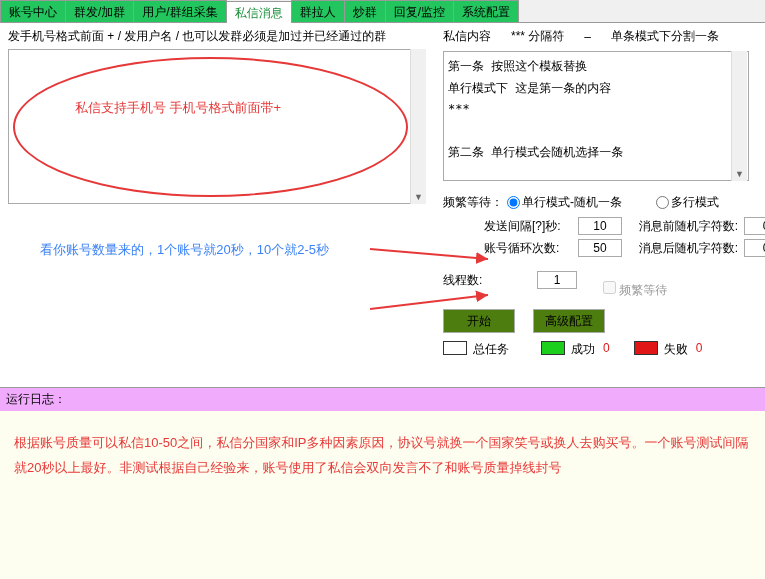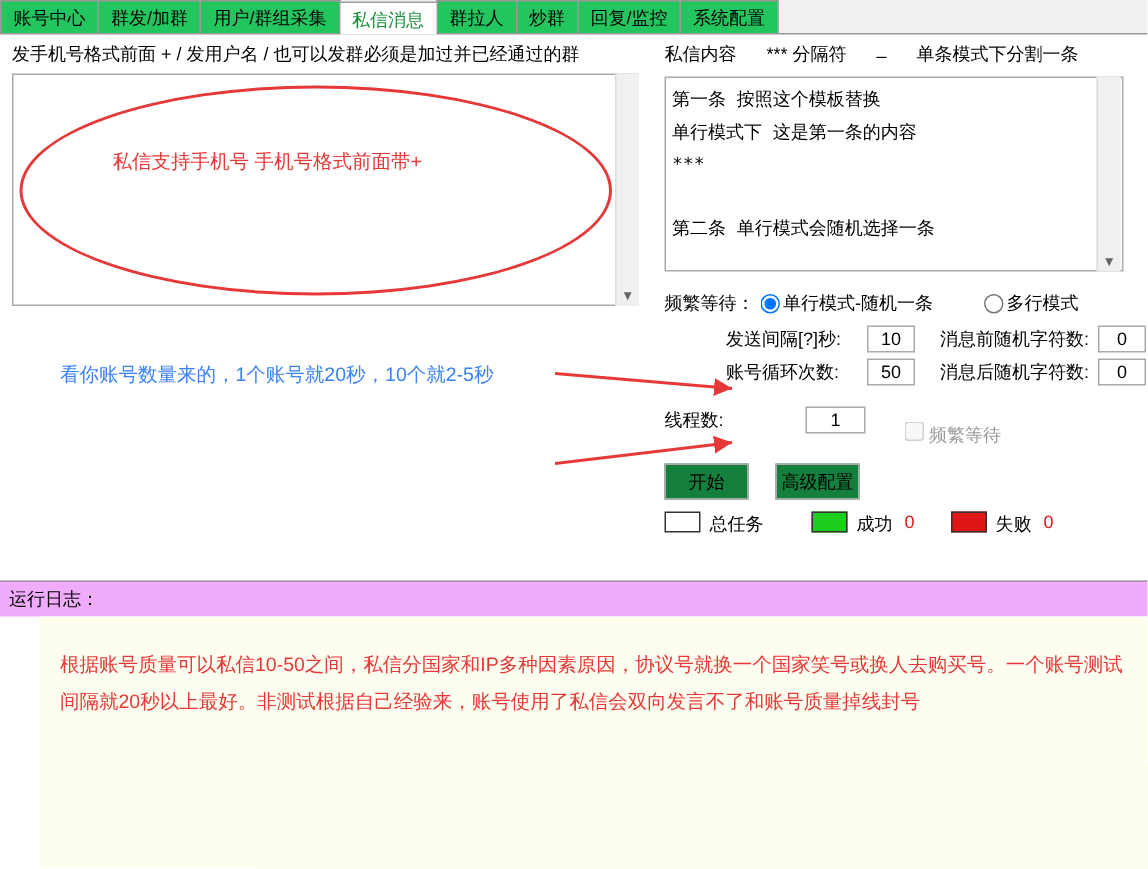--- a/index.html
+++ b/index.html
@@ -128,21 +128,21 @@
     .param-row {
       display: flex;
       align-items: center;
       gap: 6px;
       margin-bottom: 4px;
       margin-left: 41px;
     }
     .param-row .lbl { min-width: 88px; }
     .param-row .lbl2 { min-width: 110px; text-align: right; }
     .param-row input[type="text"] {
-      width: 32px;
+      width: 44px;
       height: 18px;
       text-align: center;
       font-size: 12px;
       border: 1px solid #aaa;
     }
     .thread-row {
       display: flex;
       align-items: center;
       gap: 6px;
       margin-top: 2px;
@@ -154,24 +154,24 @@
       border: 1px solid #aaa;
       text-align: center;
     }
     .chk-disabled { color: #999; margin-top: 20px; }
     .button-row {
       display: flex;
       gap: 18px;
       margin-top: 10px;
     }
     .button-row button {
-      width: 56px;
+      width: 72px;
       height: 24px;
       font-size: 12px;
-      background: #15803d;
+      background: #4d7c0f;
       border: 1px solid #aaa;
       cursor: pointer;
     }
     .status-row {
       display: flex;
       align-items: flex-start;
       gap: 6px;
       margin-top: 8px;
       font-size: 12px;
     }
@@ -190,21 +190,20 @@
       font-size: 12px;
       background: #f0abfc;
     }
     .bottom-note {
       background: #fefef0;
       padding: 20px 14px;
       color: #e63838;
       font-size: 13px;
       line-height: 1.9;
       height: 168px;
-      margin-left: 26px;
     }
     .scroll-handle {
       position: absolute;
       right: 0; top: 0;
       width: 16px;
       height: 100%;
       background: #f0f0f0;
       border-left: 1px solid #ddd;
     }
     .scroll-handle::after {

